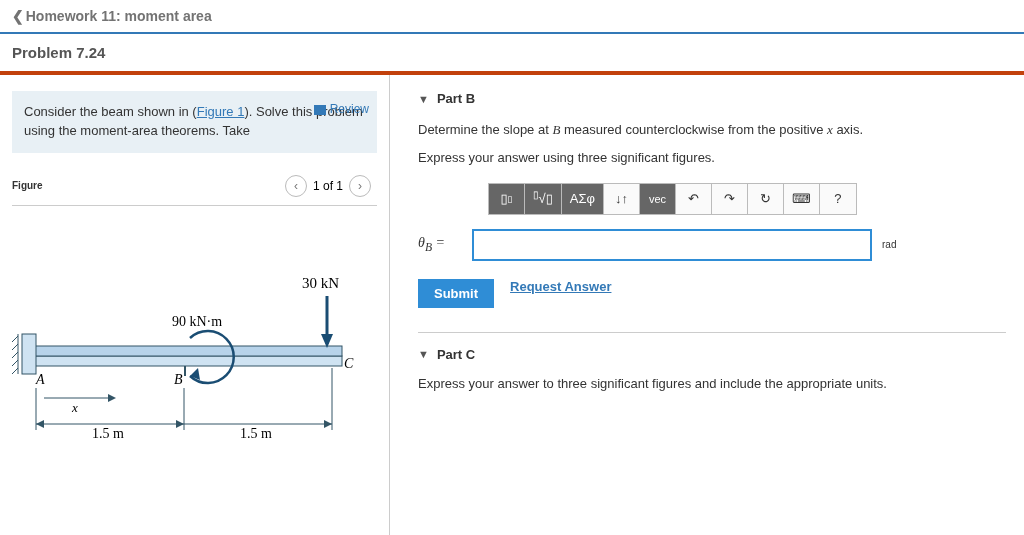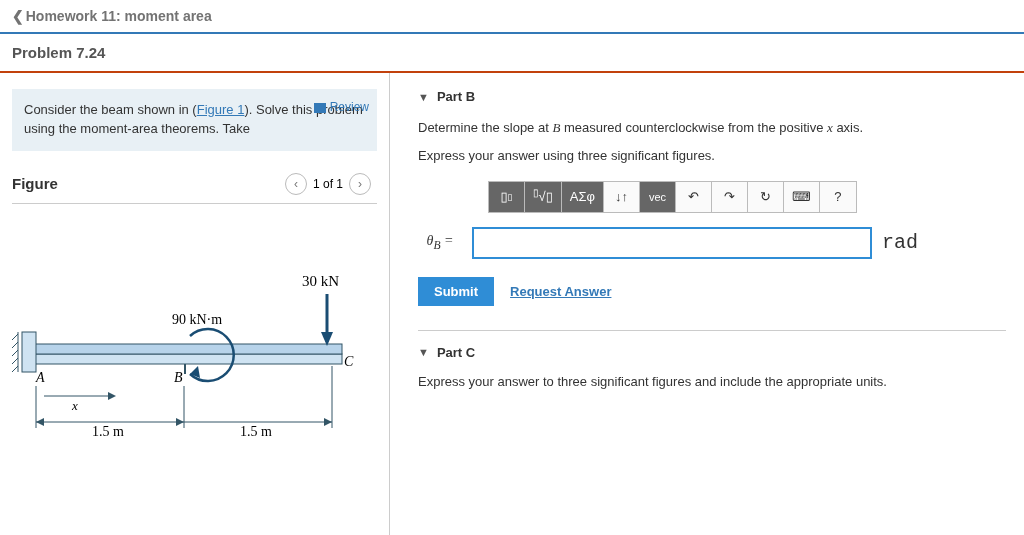--- a/index.html
+++ b/index.html
@@ -1,47 +1,47 @@
 <!DOCTYPE html>
 <html><head>
 <meta charset="utf-8">
 <style>
 * { box-sizing: border-box; margin: 0; padding: 0; }
 body { font-family: Arial, Helvetica, sans-serif; font-size: 13px; color: #333; background: #fff; width: 1024px; height: 535px; overflow: hidden; }
 .topbar { border-bottom: 2px solid #3379b7; padding: 8px 12px; }
 .back-link { color: #737373; font-weight: bold; font-size: 14px; cursor: pointer; }
 .back-chevron { font-weight: bold; margin-right: 2px; }
-.problem-title { padding: 10px 12px; font-size: 15px; font-weight: bold; color: #555; border-bottom: 2px solid #c2410c; }
+.problem-title { padding: 10px 12px; font-size: 15px; font-weight: bold; color: #555; border-bottom: 4px solid #c2410c; }
 .main { display: flex; height: calc(535px - 70px); }
 .left-panel { width: 390px; border-right: 1px solid #ccc; padding: 16px 12px 0 12px; }
 .right-panel { flex: 1; padding: 16px 18px 0 28px; overflow: hidden; }
 .info-box { background: #e8f0f5; padding: 12px; font-size: 13px; line-height: 1.45; position: relative; margin-bottom: 22px; }
 .review-link { position: absolute; top: 10px; right: 8px; color: #3379b7; font-size: 12px; cursor: pointer; }
 .flag-icon { display: inline-block; width: 12px; height: 10px; background: #3379b7; margin-right: 4px; vertical-align: middle; position: relative; }
 .flag-icon::after { content:""; position:absolute; left:6px; top:0; width:6px; height:10px; background:#3379b7; }
 .info-box a { color: #3379b7; }
 .figure-header { display: flex; align-items: center; justify-content: space-between; margin-bottom: 8px; }
-.figure-header h3 { font-size: 15px; font-weight: bold; color: #333; }
+.figure-header h3 { font-size: 10px; font-weight: bold; color: #333; }
 .pager { display: flex; align-items: center; gap: 6px; margin-right: 6px; }
 .pager-btn { width: 22px; height: 22px; border: 1px solid #bbb; border-radius: 50%; background: #fff; display: flex; align-items: center; justify-content: center; font-size: 12px; color: #777; cursor: pointer; }
 .pager-text { font-size: 12px; color: #000000; }
 .figure-frame { border-top: 1px solid #ccc; padding-top: 20px; position: relative; height: 250px; }
 .caret { font-size: 11px; color: #555; margin-right: 8px; }
 .part-header { display: flex; align-items: center; margin-bottom: 14px; font-weight: bold; font-size: 13px; color: #333; }
 .part-desc { font-size: 13px; margin-bottom: 10px; line-height: 1.5; }
 .part-instr { font-size: 13px; font-weight: normal; margin-bottom: 18px; }
 .toolbar { border: 1px solid #bbb; display: inline-flex; align-items: center; background: #f6f6f6; margin-left: 70px; margin-bottom: 14px; }
 .tb-btn { border-right: 1px solid #bbb; padding: 5px 8px; display: flex; align-items: center; justify-content: center; min-width: 36px; height: 30px; font-size: 13px; background: #fafafa; cursor: pointer; }
 .tb-btn:last-child { border-right: none; }
 .tb-dark { background: #666; color: #fff; }
 .answer-row { display: flex; align-items: center; gap: 10px; margin-bottom: 18px; }
-.answer-label { font-size: 14px; font-style: italic; font-family: 'Times New Roman', serif; width: 44px; text-align: center; }
+.answer-label { font-size: 14px; font-style: italic; font-family: 'Times New Roman', serif; width: 44px; text-align: left; }
 .answer-input { flex: 0 0 400px; height: 32px; border: 2px solid #2f8dd6; background: #fff; padding: 4px 6px; font-size: 13px; }
-.answer-unit { font-size: 20px; font-family: Liberation Mono, monospace; }
-.submit-row { display: flex; align-items: center; gap: 16px; margin-bottom: 24px; }
+.answer-unit { font-size: 10px; font-family: Liberation Sans, sans-serif; }
+.submit-row { display: flex; align-items: flex-start; gap: 16px; margin-bottom: 24px; }
 .submit-btn { background: #2f8dd6; color: #fff; border: none; padding: 7px 16px; font-size: 13px; font-weight: bold; cursor: pointer; }
 .request-link { color: #3379b7; font-size: 13px; font-weight: bold; text-decoration: underline; cursor: pointer; }
 .partC { border-top: 1px solid #ccc; padding-top: 14px; }
 svg text { font-family: 'Times New Roman', serif; }
 </style>
 </head>
 <body>
 
 <div class="topbar">
   <span class="back-link">

